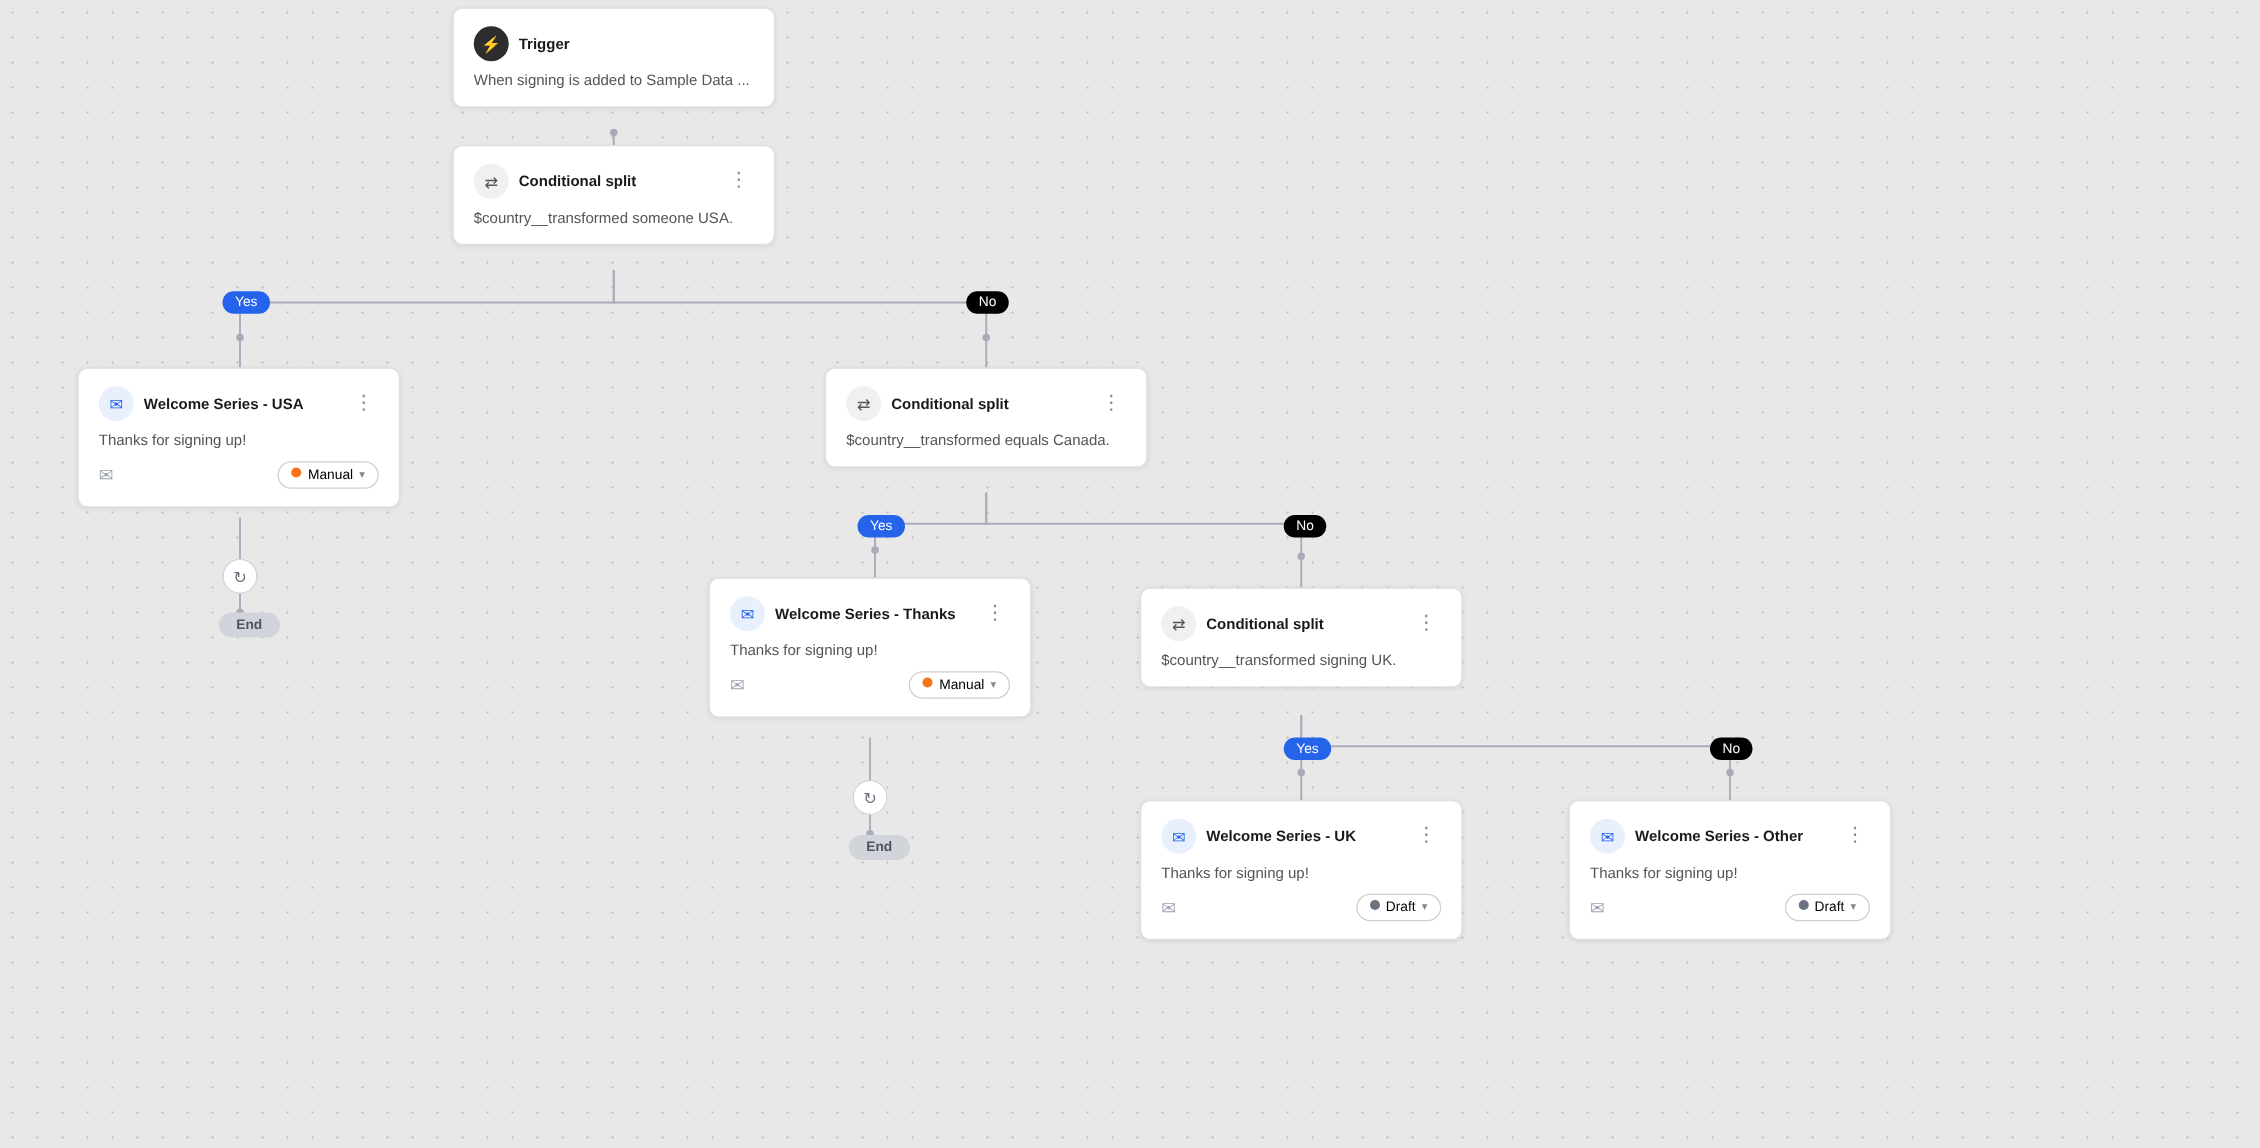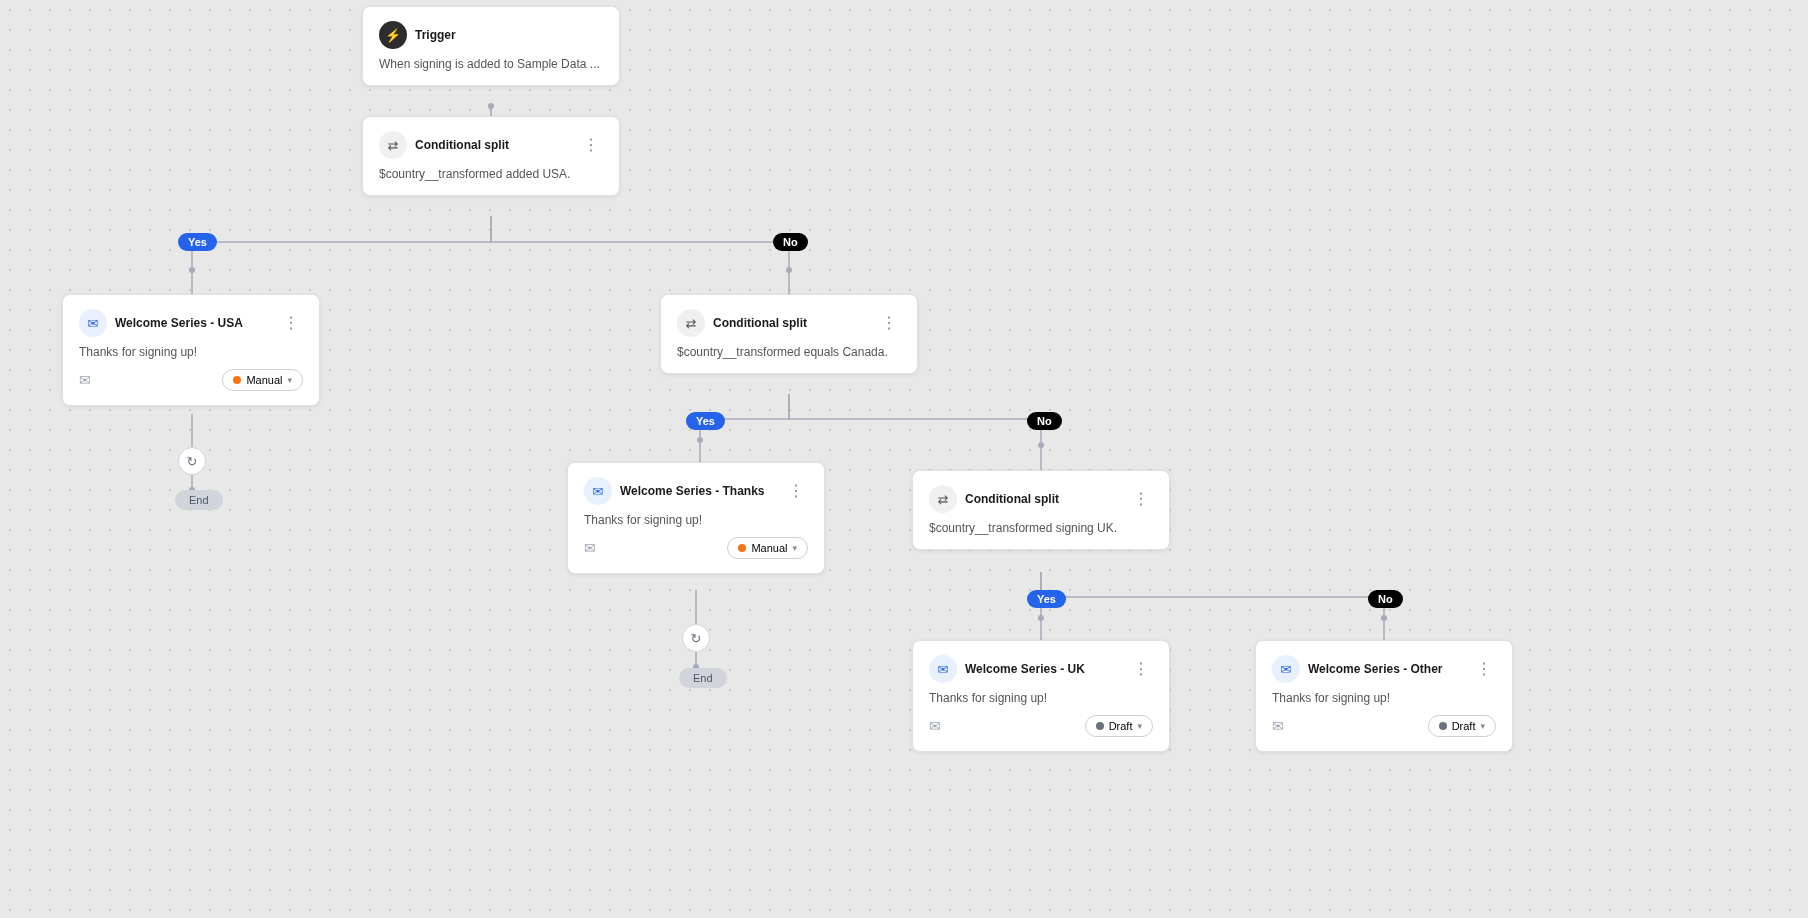--- a/index.html
+++ b/index.html
@@ -84,21 +84,20 @@
       cursor: pointer;
       color: #888;
       font-size: 16px;
       padding: 2px 4px;
       line-height: 1;
     }
 
     
     .status-badge {
       display: inline-flex;
-      align-items: center;
       gap: 5px;
       padding: 4px 10px;
       border-radius: 20px;
       border: 1px solid #d0d0d0;
       font-size: 11px;
       font-weight: 500;
       cursor: pointer;
       background: #fff;
     }
 
@@ -112,36 +111,36 @@
     .status-dot-gray { background: #6b7280; }
 
     .chevron { font-size: 9px; color: #888; }
 
     
     .branch-label {
       position: absolute;
       border-radius: 20px;
       padding: 3px 10px;
       font-size: 11px;
-      font-weight: 700;
+      font-weight: 400;
       color: #fff;
       z-index: 10;
     }
 
     .branch-yes { background: #2563eb; }
     .branch-no { background: #000000; }
 
     
     .end-node {
       position: absolute;
       background: #d1d5db;
       border-radius: 20px;
       padding: 4px 14px;
       font-size: 11px;
-      font-weight: 400;
+      font-weight: 700;
       color: #4b5563;
     }
 
     
     .connectors {
       position: absolute;
       top: 0;
       left: 0;
       width: 100%;
       height: 100%;
@@ -235,21 +234,21 @@
   </div>
 
   <div class="card" style="left: 362px; top: 116px; width: 258px;">
     <div class="card-header">
       <div class="card-header-left">
         <div class="icon-circle icon-gray">⇄</div>
         <span class="card-title">Conditional split</span>
       </div>
       <button class="more-btn">⋮</button>
     </div>
-    <div class="card-description">$country__transformed added USA.</div>
+    <div class="card-description">$country__transformed someone USA.</div>
   </div>
 
   <div class="branch-label branch-yes" style="left: 178px; top: 233px;">
     <span>Yes</span>
   </div>
 
   <div class="branch-label branch-no" style="left: 773px; top: 233px;">
     <span>No</span>
   </div>
 

